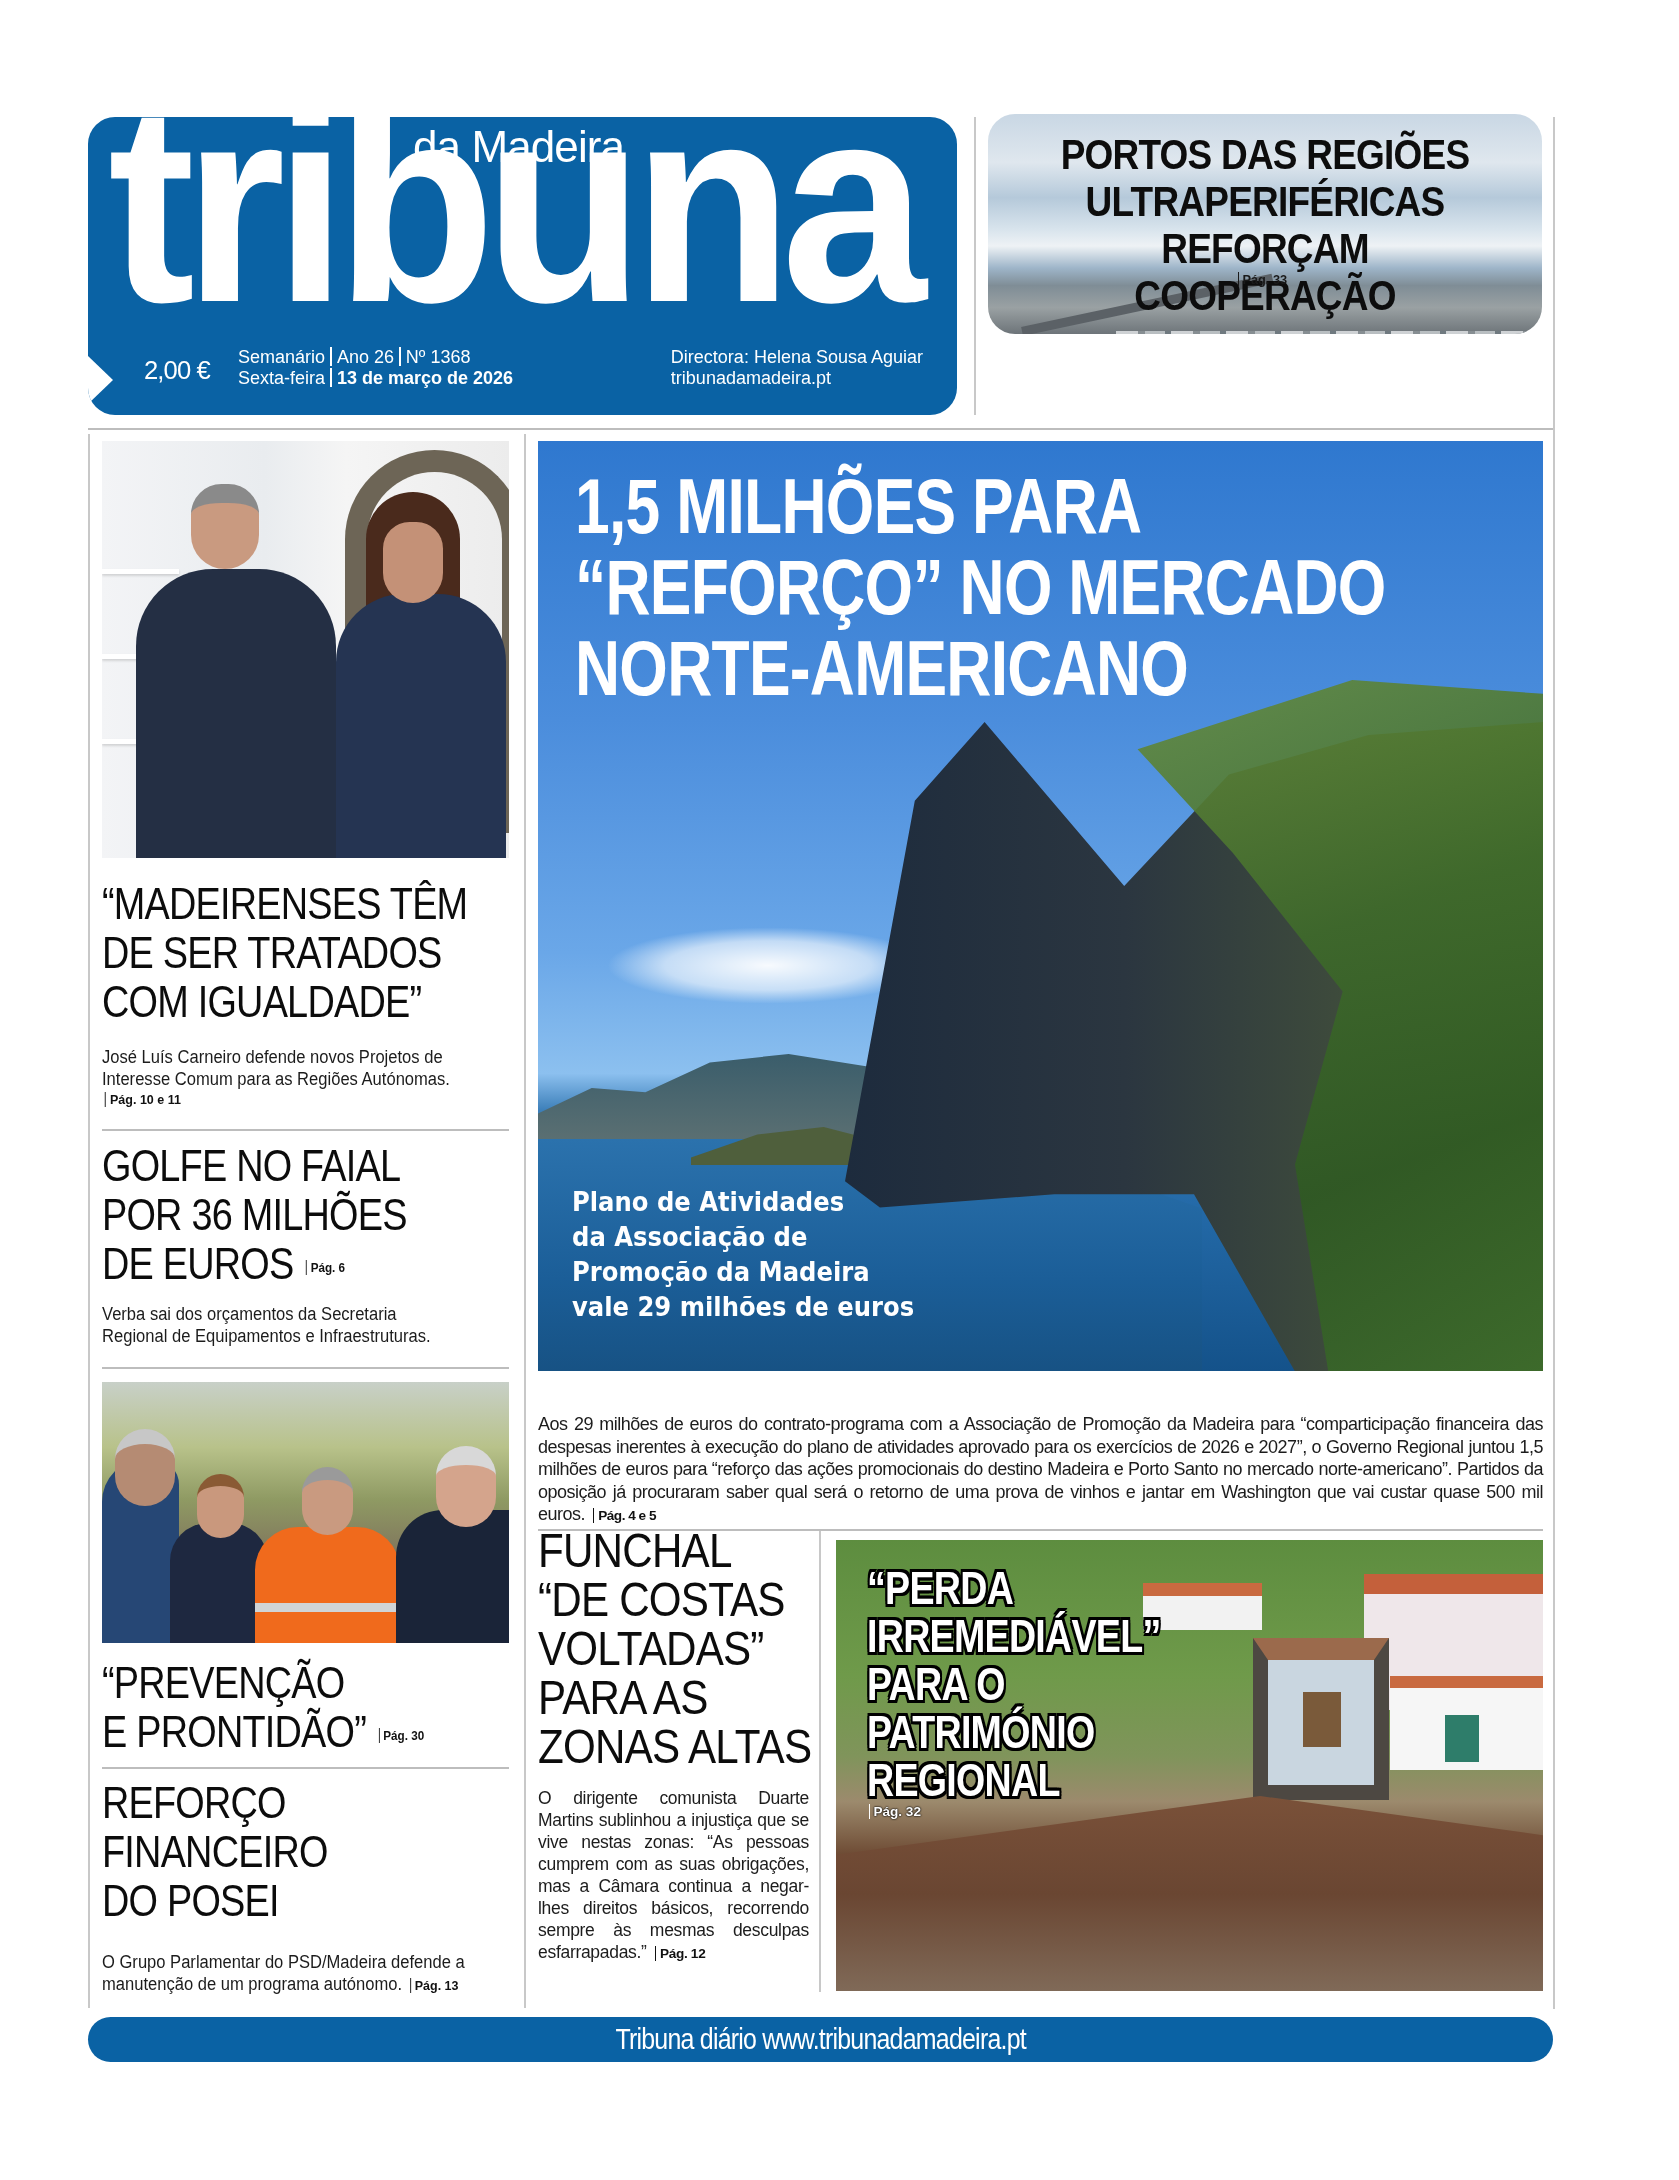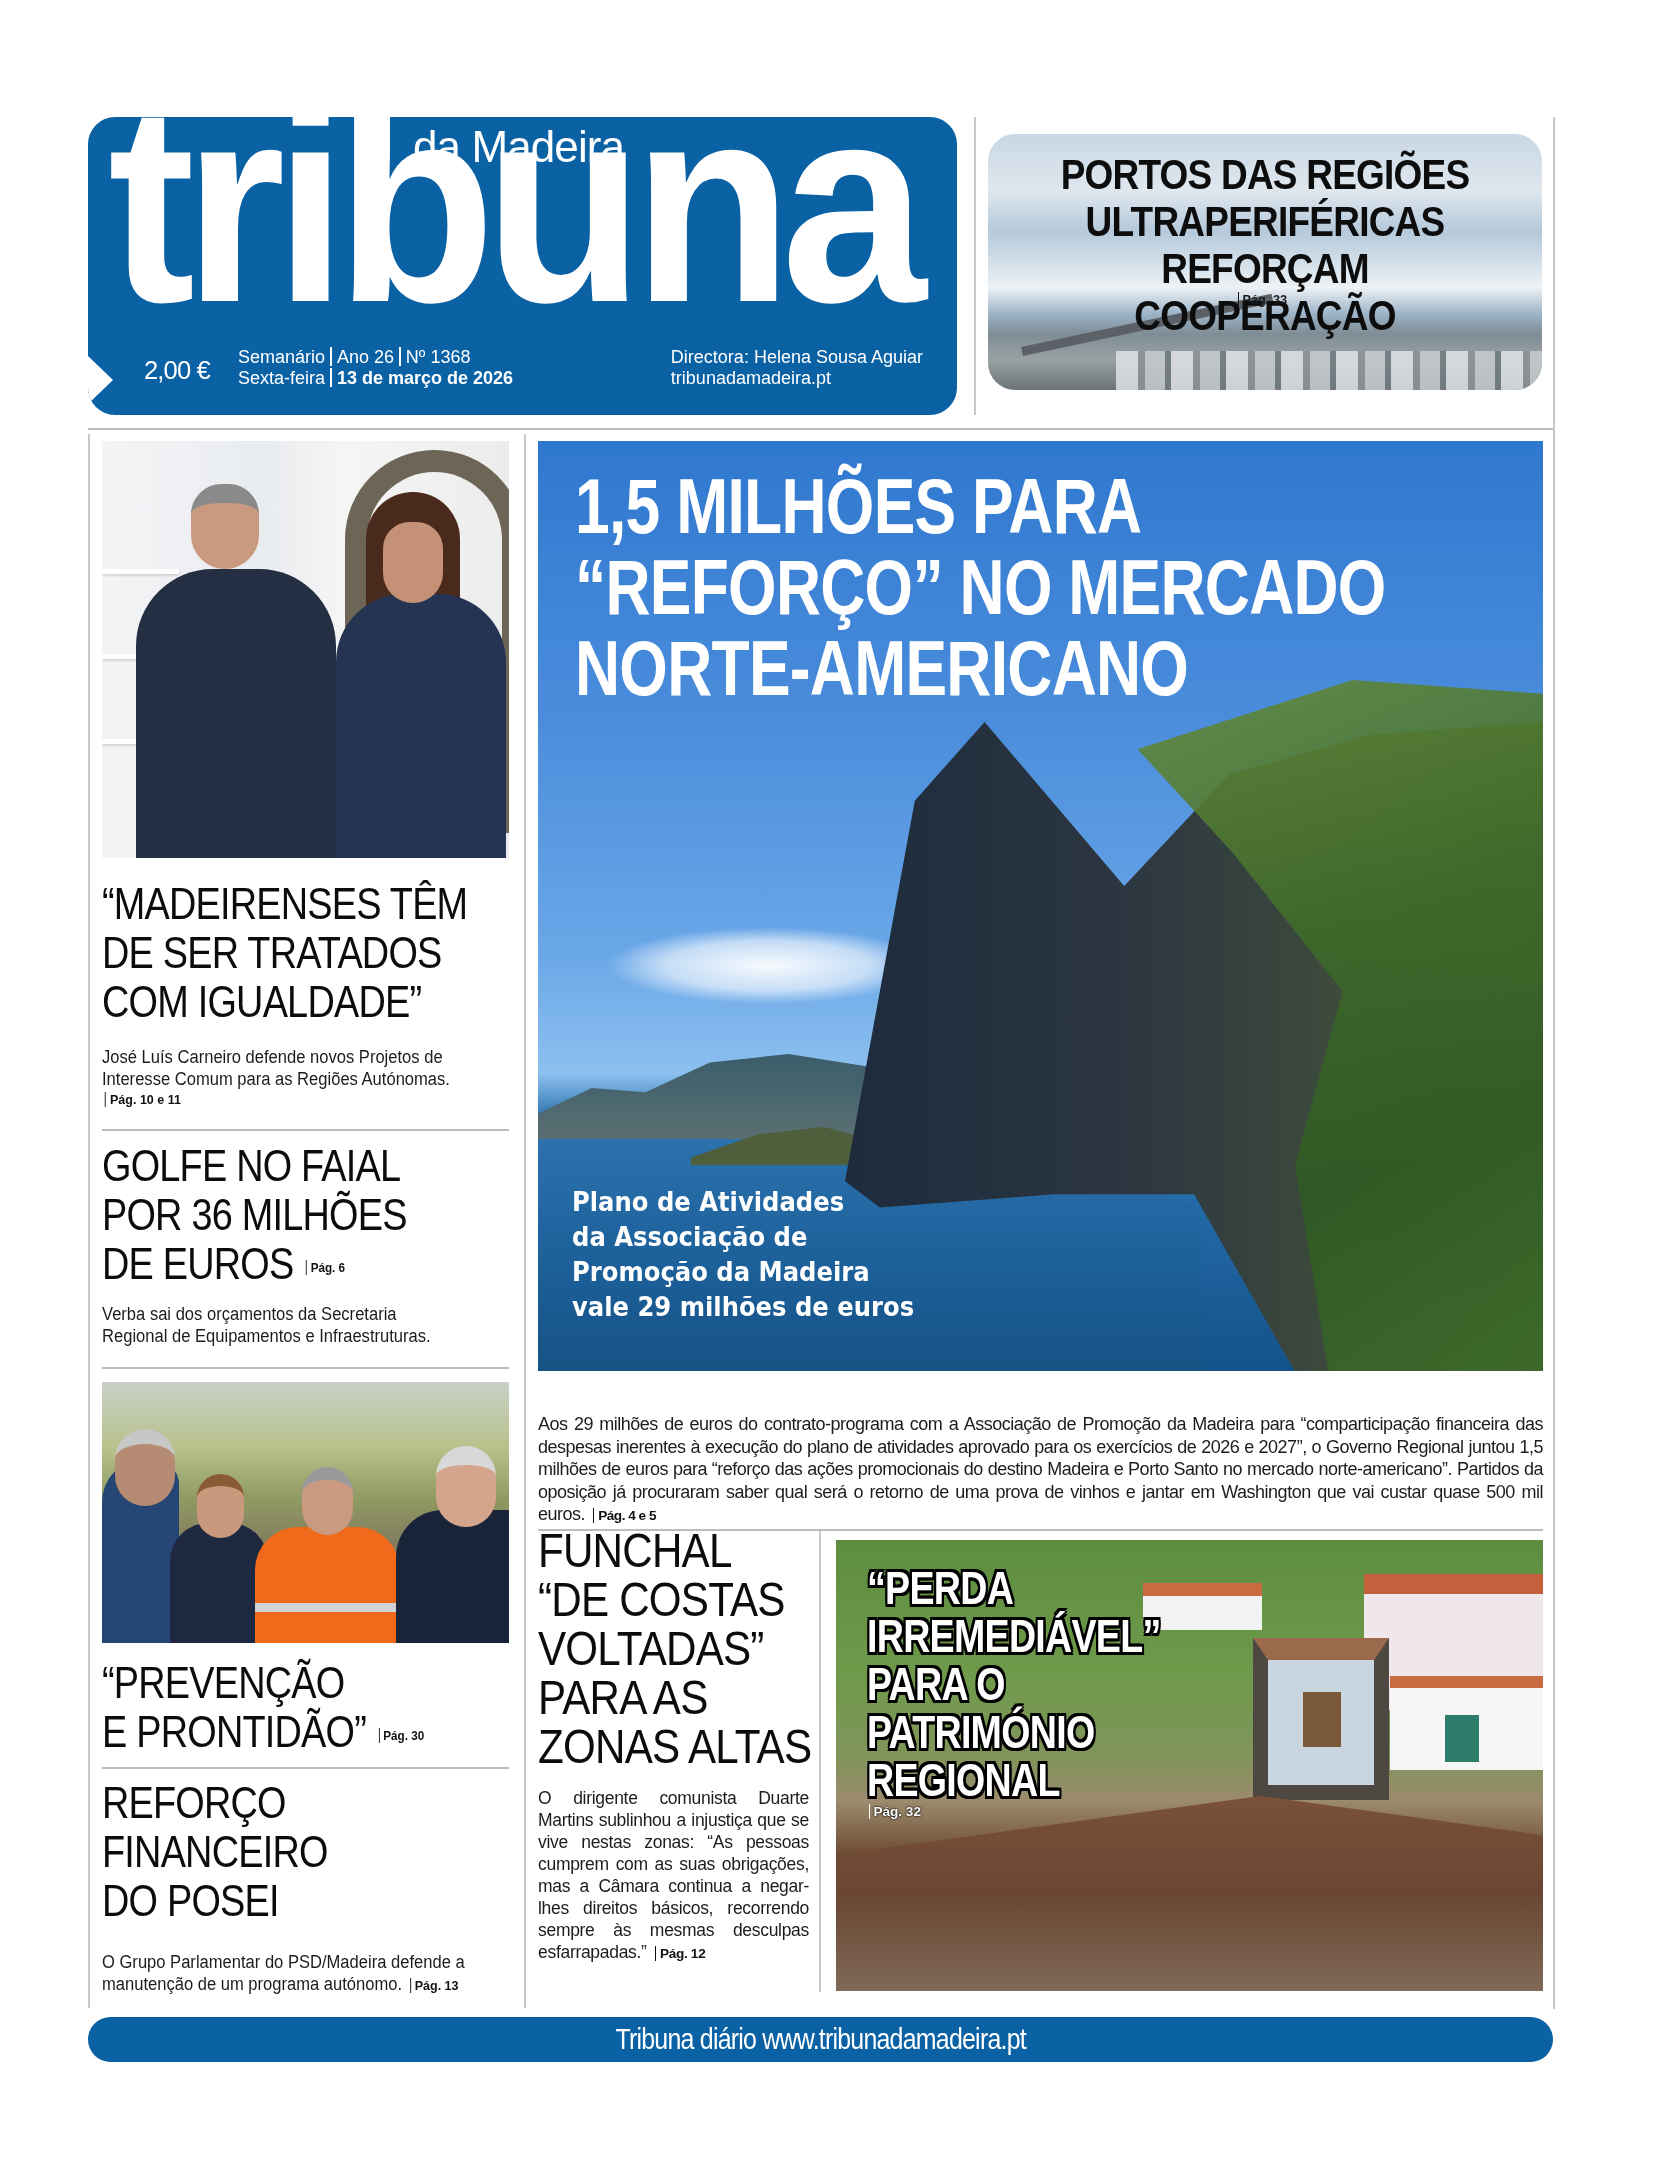--- a/index.html
+++ b/index.html
@@ -20,21 +20,21 @@
     font-weight: 700; font-size: 281px; letter-spacing: -12px; color: #fff; line-height: 1; transform: scaleX(0.93); transform-origin: left top; }
   #mast-sub { position: absolute; left: 325px; top: 5.1px; font-family: "Liberation Sans", sans-serif; font-size: 44px; color: #fff; font-weight: 400; letter-spacing: -0.9px; }
   #mast-price { position: absolute; left: 56px; top: 239px; font-family: "Liberation Sans", sans-serif; font-size: 25.6px; color: #fff; letter-spacing: -0.9px; }
   .mast-info { position: absolute; font-family: "Liberation Sans", sans-serif; font-size: 18px; color: #fff; line-height: 21px; white-space: nowrap; }
   #mast-left-info { left: 150px; top: 230px; }
   #mast-right-info { right: 34px; top: 230px; }
   .mast-info b { font-weight: 700; }
   .sep { display: inline-block; width: 1.7px; height: 19px; background: #fff; vertical-align: -3.4px; margin: 0 5.1px; }
 
   
-  #teaser { left: 988px; top: 134px; width: 554px; height: 256px; overflow: hidden;
+  #teaser { left: 988px; top: 114px; width: 554px; height: 220px; overflow: hidden;
     background: linear-gradient(180deg, #c9d7e4 0%, #dfe7ee 22%, #b5c9da 38%, #d7e3ec 52%, #eef2f5 60%, #9eb5c9 70%, #7f8d96 78%, #9aa1a3 88%, #6d7479 100%); }
   #teaser .pier { position: absolute; left: 34px; top: 213px; width: 256px; height: 8.5px; background: #5b6166; transform: rotate(-12deg); transform-origin: left; }
   #teaser .town { position: absolute; left: 128px; top: 217px; width: 443px; height: 94px;
     background: repeating-linear-gradient(90deg, #dfe2e4 0 22px, #8a9296 22px 29px, #c6cbce 29px 49px, #6f7a80 49px 55px); opacity: 0.85; }
   #teaser-title { position: absolute; left: 0; top: 17px; width: 100%; text-align: center; font-family: "Liberation Sans", sans-serif;
     font-weight: 700; font-size: 43px; line-height: 47px; color: #0d0d0d; letter-spacing: -0.9px; transform: scaleX(0.86); }
   #teaser-page { position: absolute; left: 250px; top: 158px; font-size: 12.8px; font-weight: 700; color: #1a1a1a; border-left: 1.7px solid #1a1a1a; padding-left: 3.4px; }
 
   
   .photo { position: absolute; overflow: hidden; }

